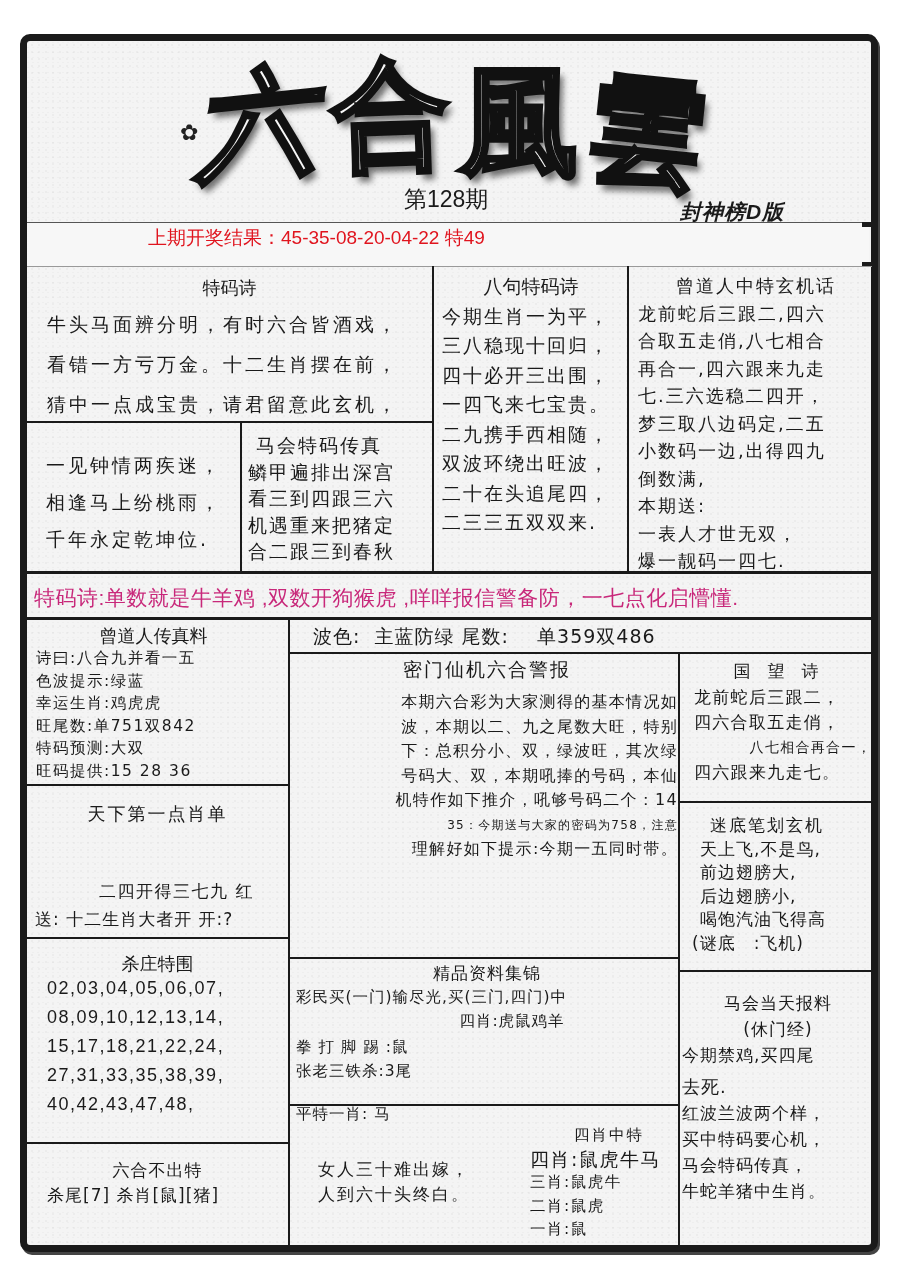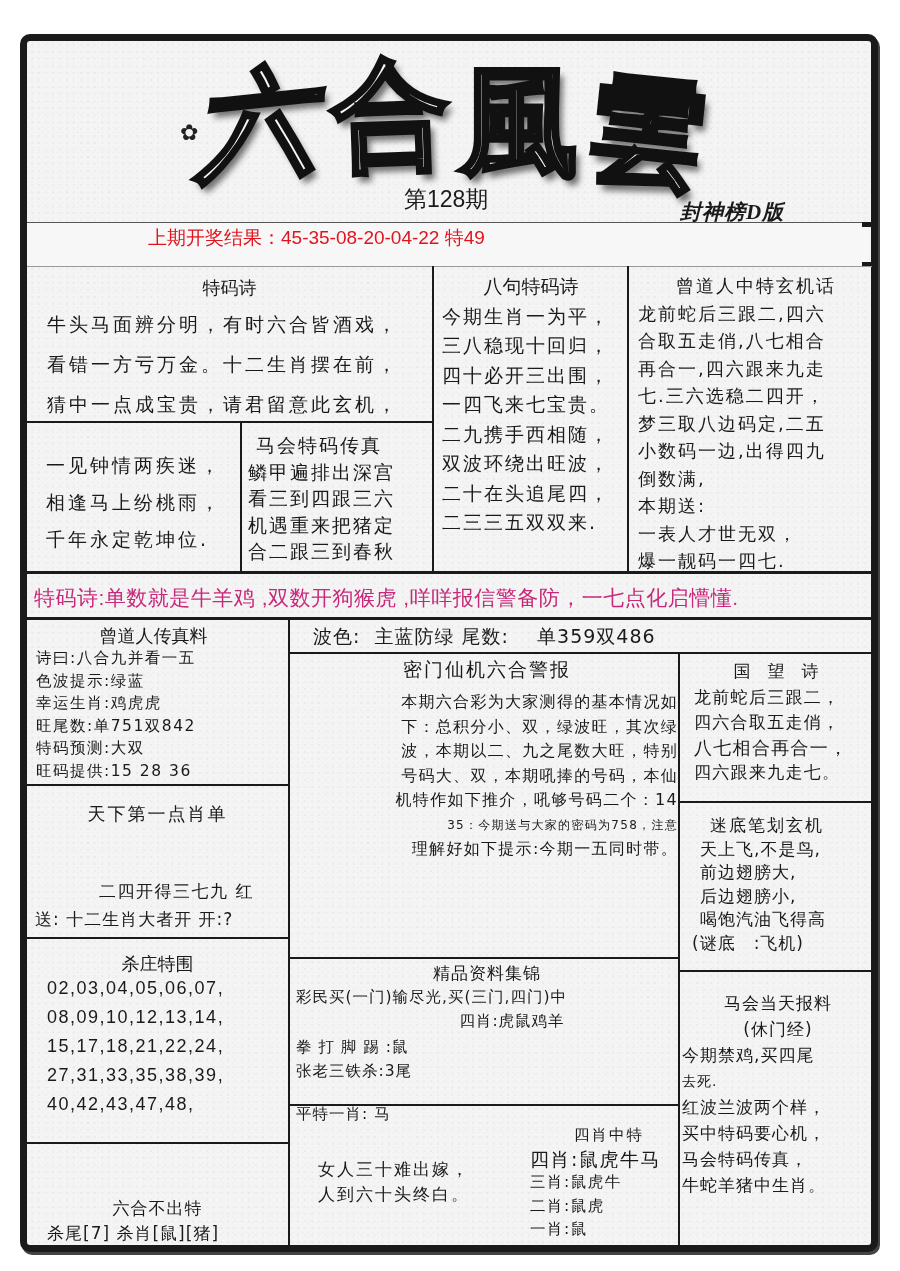--- a/index.html
+++ b/index.html
@@ -34,21 +34,21 @@
       text-shadow: 5px 7px 6px rgba(0,0,0,0.55), -1px -1px 0 #fff;
       letter-spacing: 10px;
       display: inline-block;
     }
     .masthead span:nth-child(1) { transform: skewX(-14deg) rotate(-6deg); }
     .masthead span:nth-child(2) { transform: rotate(-2deg) translateY(-8px); }
     .masthead span:nth-child(4) { transform: rotate(6deg) translateY(10px); }
     .flower { position: absolute; left: 180px; top: 120px; font-size: 22px; color: #222; }
 
     .issue { position: absolute; left: 404px; top: 184px; font-size: 23px; font-family: "Liberation Sans", sans-serif; }
-    .edition { position: absolute; left: 680px; top: 198px; font-size: 21px; font-style: italic; font-weight: bold; letter-spacing: 1px; font-family: Liberation Serif, serif; }
+    .edition { position: absolute; left: 680px; top: 198px; font-size: 21px; font-style: italic; font-weight: bold; letter-spacing: 1px; font-family: Liberation Sans, sans-serif; }
     .result-bar { position: absolute; left: 27px; top: 222px; width: 842px; height: 44px; background: #f7f7f7; border-top: 1px solid #555; }
     .result { position: absolute; left: 148px; top: 225px; font-size: 19px; color: #e0141e; font-family: "Liberation Sans", sans-serif; }
     .tick-r { position: absolute; left: 862px; width: 10px; height: 5px; background: #1a1a1a; }
 
     .box-title { text-align: center; font-size: 19px; }
     .txt { font-size: 19px; letter-spacing: 2px; white-space: nowrap; }
     .pink { color: #c8287a; font-size: 21px; letter-spacing: 0.5px; white-space: nowrap; font-family: "Liberation Sans", sans-serif; }
     .small { font-size: 15.5px; letter-spacing: 1.5px; white-space: nowrap; }
   </style>
 </head>
@@ -152,35 +152,35 @@
     <div class="small">旺码提供:15 28 36</div>
   </div>
 </div>
 
 <div class="abs txt" style="left:313px; top:624px; font-size:19px; white-space:pre; letter-spacing:1px;">波色:  主蓝防绿 尾数:    单359双486</div>
 
 <div class="abs" style="left:296px; top:657px; width:382px;">
   <div class="box-title" style="font-size:19px; letter-spacing:2px;">密门仙机六合警报</div>
   <div style="line-height:24.5px; margin-top:7px;text-align:right;">
     <div class="txt" style="font-size:16px; letter-spacing:1.3px;">本期六合彩为大家测得的基本情况如</div>
+    <div class="txt" style="font-size:16px; letter-spacing:1.3px;">波，本期以二、九之尾数大旺，特别</div>
     <div class="txt" style="font-size:16px; letter-spacing:1.3px;">下：总积分小、双，绿波旺，其次绿</div>
-    <div class="txt" style="font-size:16px; letter-spacing:1.3px;">波，本期以二、九之尾数大旺，特别</div>
     <div class="txt" style="font-size:16px; letter-spacing:1.3px;">号码大、双，本期吼捧的号码，本仙</div>
     <div class="txt" style="font-size:16px; letter-spacing:1.3px;">机特作如下推介，吼够号码二个：14</div>
     <div class="txt" style="font-size:12px; letter-spacing:1.3px;">35：今期送与大家的密码为758，注意</div>
     <div class="txt" style="font-size:16px; letter-spacing:1.3px;">理解好如下提示:今期一五同时带。</div>
   </div>
 </div>
 
 <div class="abs" style="left:680px; top:660px; width:192px;">
   <div class="box-title" style="font-size:17px; white-space:pre;">国　望　诗</div>
   <div style="line-height:25px; padding-left:14px; margin-top:2px;">
     <div class="txt" style="font-size:17px; letter-spacing:1.3px;">龙前蛇后三跟二，</div>
     <div class="txt" style="font-size:17px; letter-spacing:1.3px;">四六合取五走俏，</div>
-    <div class="txt" style="font-size:18px; letter-spacing:1.3px;">八七相合再合一，</div>
+    <div class="txt" style="font-size:14px; letter-spacing:1.3px;text-align:right;">八七相合再合一，</div>
     <div class="txt" style="font-size:17px; letter-spacing:1.3px;">四六跟来九走七。</div>
   </div>
 </div>
 
 <div class="abs" style="left:692px; top:814px; width:180px; line-height:23.5px;">
   <div class="txt" style="font-size:17px; padding-left:18px;">迷底笔划玄机</div>
   <div class="txt" style="font-size:17px; padding-left:8px; letter-spacing:1px;">天上飞,不是鸟,</div>
   <div class="txt" style="font-size:17px; padding-left:8px; letter-spacing:1px;">前边翅膀大,</div>
   <div class="txt" style="font-size:17px; padding-left:8px; letter-spacing:1px;">后边翅膀小,</div>
   <div class="txt" style="font-size:17px; padding-left:8px; letter-spacing:1px;">喝饱汽油飞得高</div>
@@ -197,21 +197,21 @@
   <div class="box-title" style="font-size:18px;">杀庄特围</div>
   <div style="padding-left:20px; line-height:29px; margin-top:-2px;">
     <div class="txt" style="font-size:18px; letter-spacing:1.5px; font-family:'Liberation Sans', sans-serif;">02,03,04,05,06,07,</div>
     <div class="txt" style="font-size:18px; letter-spacing:1.5px; font-family:'Liberation Sans', sans-serif;">08,09,10,12,13,14,</div>
     <div class="txt" style="font-size:18px; letter-spacing:1.5px; font-family:'Liberation Sans', sans-serif;">15,17,18,21,22,24,</div>
     <div class="txt" style="font-size:18px; letter-spacing:1.5px; font-family:'Liberation Sans', sans-serif;">27,31,33,35,38,39,</div>
     <div class="txt" style="font-size:18px; letter-spacing:1.5px; font-family:'Liberation Sans', sans-serif;">40,42,43,47,48,</div>
   </div>
 </div>
 
-<div class="abs" style="left:27px; top:1158px; width:261px; line-height:25px;margin-top:38px;">
+<div class="abs" style="left:27px; top:1158px; width:261px; line-height:25px;">
   <div class="box-title" style="font-size:17px; letter-spacing:1px;">六合不出特</div>
   <div class="txt" style="font-size:17px; padding-left:20px; letter-spacing:1px;">杀尾[7] 杀肖[鼠][猪]</div>
 </div>
 
 <div class="abs" style="left:296px; top:961px; width:382px; line-height:24px;">
   <div class="box-title" style="font-size:17px; letter-spacing:1px;">精品资料集锦</div>
   <div class="txt" style="font-size:15.5px; letter-spacing:1px;">彩民买(一门)输尽光,买(三门,四门)中</div>
   <div class="txt" style="font-size:15.5px; letter-spacing:1px; text-align:center; padding-left:50px;">四肖:虎鼠鸡羊</div>
   <div class="txt" style="font-size:15.5px; letter-spacing:1px; margin-top:2px;">拳 打 脚 踢 :鼠</div>
   <div class="txt" style="font-size:15.5px; letter-spacing:1px;">张老三铁杀:3尾</div>
@@ -228,18 +228,18 @@
   <div class="txt" style="font-size:19px; letter-spacing:1.5px;">四肖:鼠虎牛马</div>
   <div class="txt" style="font-size:15.5px; letter-spacing:1.5px;">三肖:鼠虎牛</div>
   <div class="txt" style="font-size:15.5px; letter-spacing:1.5px;">二肖:鼠虎</div>
   <div class="txt" style="font-size:15.5px; letter-spacing:1.5px;">一肖:鼠</div>
 </div>
 
 <div class="abs" style="left:682px; top:990px; width:192px; line-height:26px;">
   <div class="box-title" style="font-size:17px; letter-spacing:1px;">马会当天报料</div>
   <div class="box-title" style="font-size:17px; letter-spacing:1px;">(休门经)</div>
   <div class="txt" style="font-size:17px; letter-spacing:1px;">今期禁鸡,买四尾</div>
-  <div class="txt" style="font-size:14px; letter-spacing:1px;">去死.</div>
+  <div class="txt" style="font-size:18px; letter-spacing:1px;margin-top:6px;">去死.</div>
   <div class="txt" style="font-size:17px; letter-spacing:1px;">红波兰波两个样，</div>
   <div class="txt" style="font-size:17px; letter-spacing:1px;">买中特码要心机，</div>
   <div class="txt" style="font-size:17px; letter-spacing:1px;">马会特码传真，</div>
   <div class="txt" style="font-size:17px; letter-spacing:1px;">牛蛇羊猪中生肖。</div>
 </div>
 
 </body></html>

